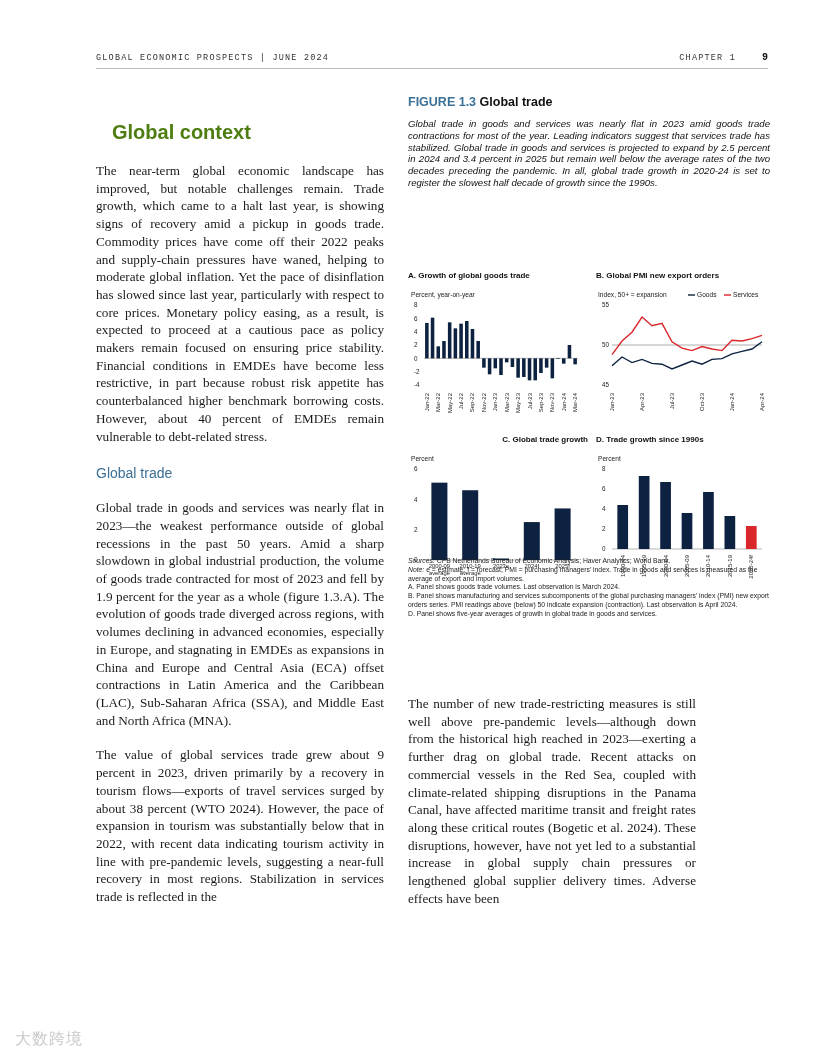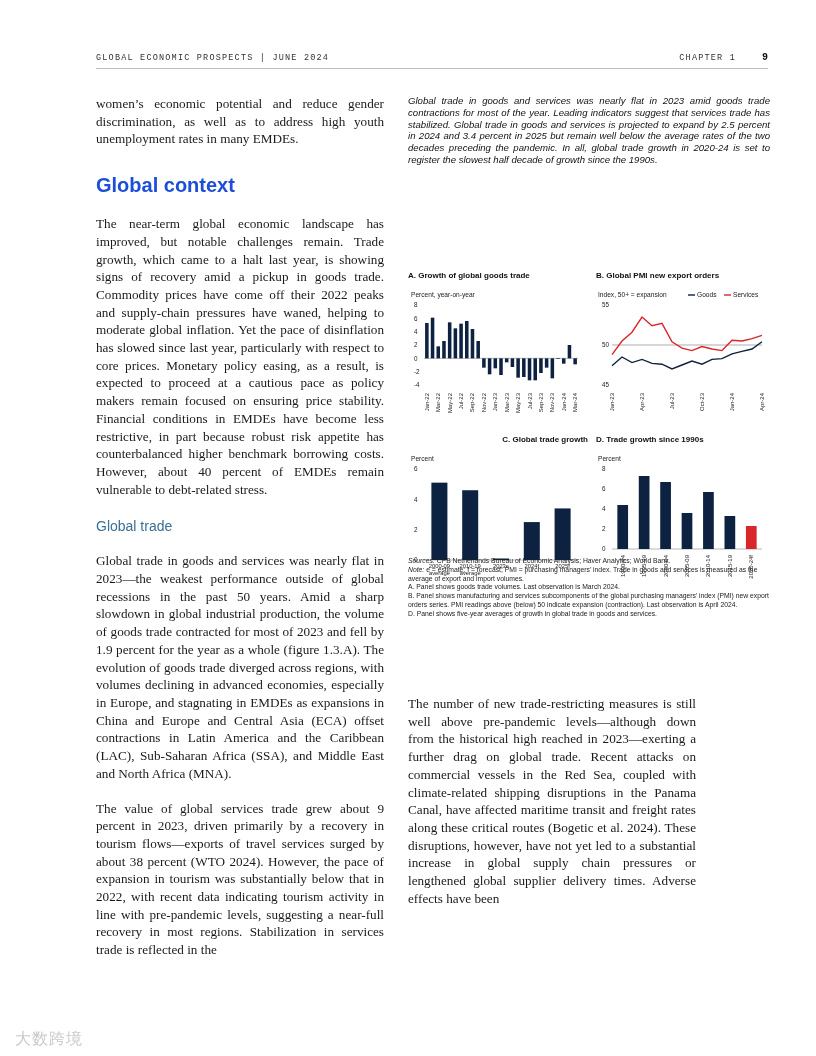--- a/index.html
+++ b/index.html
@@ -5,21 +5,21 @@
   html, body { margin:0; padding:0; }
   body { width:816px; height:1056px; background:#fff; position:relative; overflow:hidden; font-family:"Liberation Serif", serif; color:#1a1a1a; }
   .hdr { position:absolute; top:53px; left:96px; width:672px; height:16px; font-family:Liberation Mono, monospace; font-size:8.5px; letter-spacing:1.2px; color:#333; }
   .hdr .l { position:absolute; left:0; top:0; }
   .hdr .r { position:absolute; right:32px; top:0; }
   .hdr .pg { position:absolute; right:0; top:-1px; font-weight:bold; font-size:10px; letter-spacing:0; color:#111; }
   .rule { position:absolute; top:68px; left:96px; width:672px; height:1px; background:#bdbdbd; }
   .col-left { position:absolute; left:96px; top:95px; width:288px; }
   .col-right-text { position:absolute; left:408px; top:678px; width:288px; }
   p.body { margin:0; font-size:13.2px; line-height:17.7px; text-align:justify; hyphens:auto; }
-  .h1 { font-family:"Liberation Sans", sans-serif; font-weight:bold; font-size:20px; color:#1d4ed8; margin:26px 0 18px 0; }
+  .h1 { font-family:"Liberation Sans", sans-serif; font-weight:bold; font-size:20px; color:#4d7c0f; margin:26px 0 18px 16px; }
   .h2 { font-family:"Liberation Sans", sans-serif; font-size:14px; color:#3a6f96; margin:20px 0 18px 0; }
   .gap { height:17px; }
   .fig { position:absolute; left:408px; top:95px; width:362px; font-family:"Liberation Sans", sans-serif; }
   .fig-title { font-size:12.5px; font-weight:bold; color:#111; margin:0 0 9px 0; }
   .fig-title .num { color:#3a6f96; }
   .fig-cap { font-size:9.6px; font-style:italic; line-height:11.8px; text-align:justify; color:#111; margin:0; }
   .panel { position:absolute; font-family:"Liberation Sans", sans-serif;margin-top:40px; }
   .panel-title { font-size:8px; font-weight:bold; color:#111; white-space:nowrap; }
   svg text { font-family:"Liberation Sans", sans-serif; }
   .notes { position:absolute; left:408px; top:557px; width:362px; font-family:"Liberation Sans", sans-serif; font-size:6.8px; line-height:8.8px; color:#222; }
@@ -30,30 +30,30 @@
 <body>
 
 <div class="hdr">
   <span class="l">GLOBAL ECONOMIC PROSPECTS | JUNE 2024</span>
   <span class="r">CHAPTER 1</span>
   <span class="pg">9</span>
 </div>
 <div class="rule"></div>
 
 <div class="col-left">
-  <p class="body">women’s economic potential and reduce gender discrimination, as well as to address high youth unemployment rates in many EMDEs.</p>
   <div class="h1">Global context</div>
   <p class="body">The near-term global economic landscape has improved, but notable challenges remain. Trade growth, which came to a halt last year, is showing signs of recovery amid a pickup in goods trade. Commodity prices have come off their 2022 peaks and supply-chain pressures have waned, helping to moderate global inflation. Yet the pace of disinflation has slowed since last year, particularly with respect to core prices. Monetary policy easing, as a result, is expected to proceed at a cautious pace as policy makers remain focused on ensuring price stability. Financial conditions in EMDEs have become less restrictive, in part because robust risk appetite has counterbalanced higher benchmark borrowing costs. However, about 40 percent of EMDEs remain vulnerable to debt-related stress.</p>
   <div class="h2">Global trade</div>
   <p class="body">Global trade in goods and services was nearly flat in 2023—the weakest performance outside of global recessions in the past 50 years. Amid a sharp slowdown in global industrial production, the volume of goods trade contracted for most of 2023 and fell by 1.9 percent for the year as a whole (figure 1.3.A). The evolution of goods trade diverged across regions, with volumes declining in advanced economies, especially in Europe, and stagnating in EMDEs as expansions in China and Europe and Central Asia (ECA) offset contractions in Latin America and the Caribbean (LAC), Sub-Saharan Africa (SSA), and Middle East and North Africa (MNA).</p>
   <div class="gap"></div>
   <p class="body">The value of global services trade grew about 9 percent in 2023, driven primarily by a recovery in tourism flows—exports of travel services surged by about 38 percent (WTO 2024). However, the pace of expansion in tourism was substantially below that in 2022, with recent data indicating tourism activity in line with pre-pandemic levels, suggesting a near-full recovery in most regions. Stabilization in services trade is reflected in the</p>
 </div>
 
 <div class="fig">
+  <div class="fig-title"><span class="num">FIGURE 1.3</span> <span>Global trade</span></div>
   <p class="fig-cap">Global trade in goods and services was nearly flat in 2023 amid goods trade contractions for most of the year. Leading indicators suggest that services trade has stabilized. Global trade in goods and services is projected to expand by 2.5 percent in 2024 and 3.4 percent in 2025 but remain well below the average rates of the two decades preceding the pandemic. In all, global trade growth in 2020-24 is set to register the slowest half decade of growth since the 1990s.</p>
 </div>
 
 <div class="panel" style="left:408px; top:231px; width:180px; height:160px;">
   <div class="panel-title">A. Growth of global goods trade</div>
   <svg id="svgA" width="180" height="150" style="position:absolute; left:0; top:12px;">
     <text x="3" y="14" font-size="6.6" fill="#222">Percent, year-on-year</text>
   <text x="6" y="104.2" font-size="6.3" fill="#222">-4</text>
       <text x="6" y="90.86666666666667" font-size="6.3" fill="#222">-2</text>
       <text x="6" y="77.53333333333335" font-size="6.3" fill="#222">0</text>

